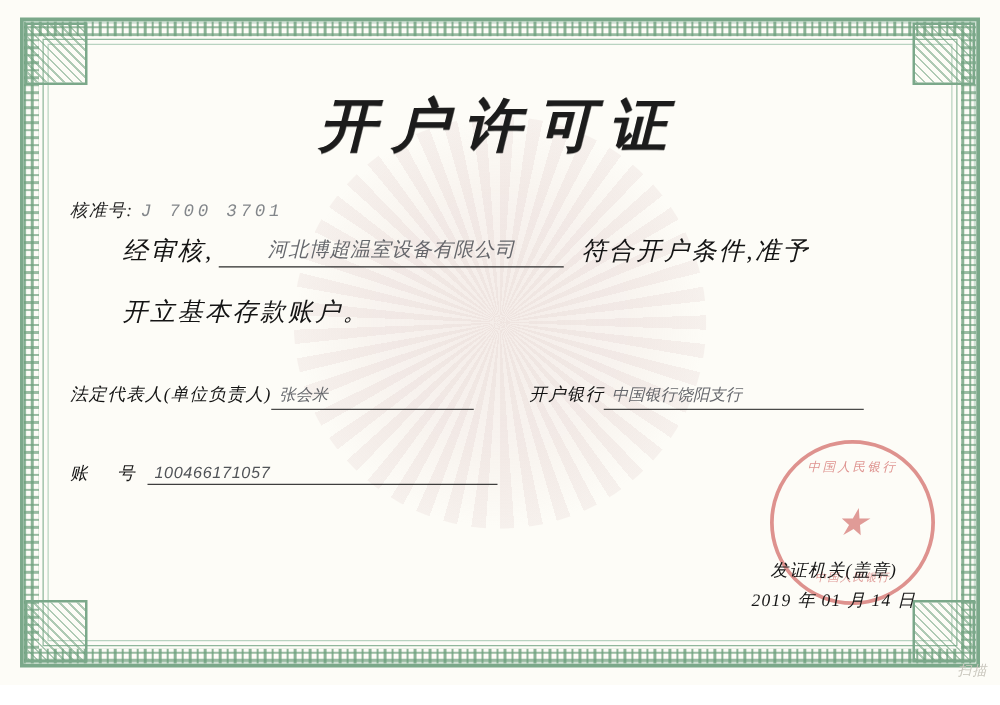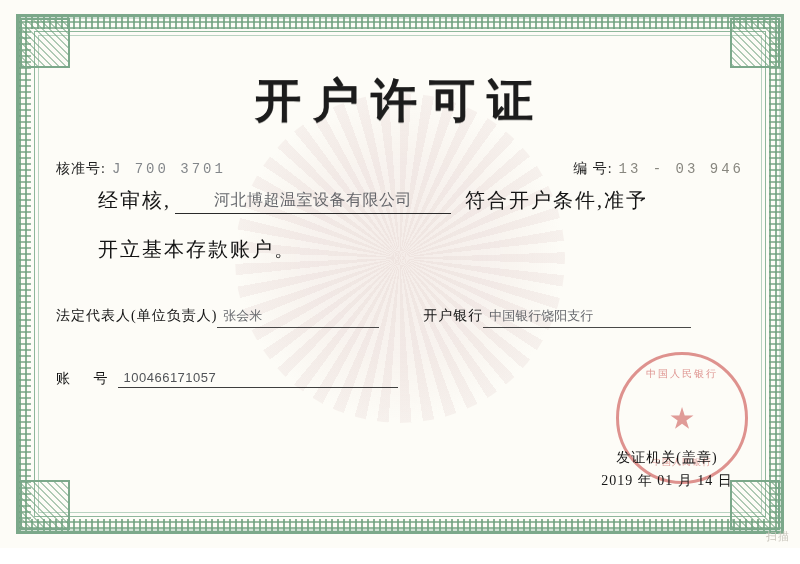--- a/index.html
+++ b/index.html
@@ -13,20 +13,21 @@
     font-family: "Liberation Serif", "DejaVu Serif", serif;
     overflow: hidden;
   }
 
   #certificate {
     position: relative;
     width: 800px;
     height: 548px;
     background: #fdfcf7;
     overflow: hidden;
+    font-style: italic;
   }
 
   
   .border-outer {
     position: absolute;
     left: 16px;
     top: 14px;
     right: 16px;
     bottom: 14px;
     border: 3px solid #7ba88a;
@@ -325,24 +326,20 @@
 
   <div class="content">
 
     <div class="doc-title">开户许可证</div>
 
     <div class="row-approval">
       <div class="approval-left">
         <span class="approval-label">核准号:</span>
         <span class="approval-value">J  700  3701</span>
       </div>
-      <div class="approval-right">
-        <span class="approval-label">编 号:</span>
-        <span class="approval-value">13 - 03  946</span>
-      </div>
     </div>
 
     <div class="body-line">
       <span class="lead">经审核,</span>
       <span class="fill-company">
         <span>河北博超温室设备有限公司</span>
       </span>
       <span class="trailing">符合开户条件,准予</span>
     </div>
 

